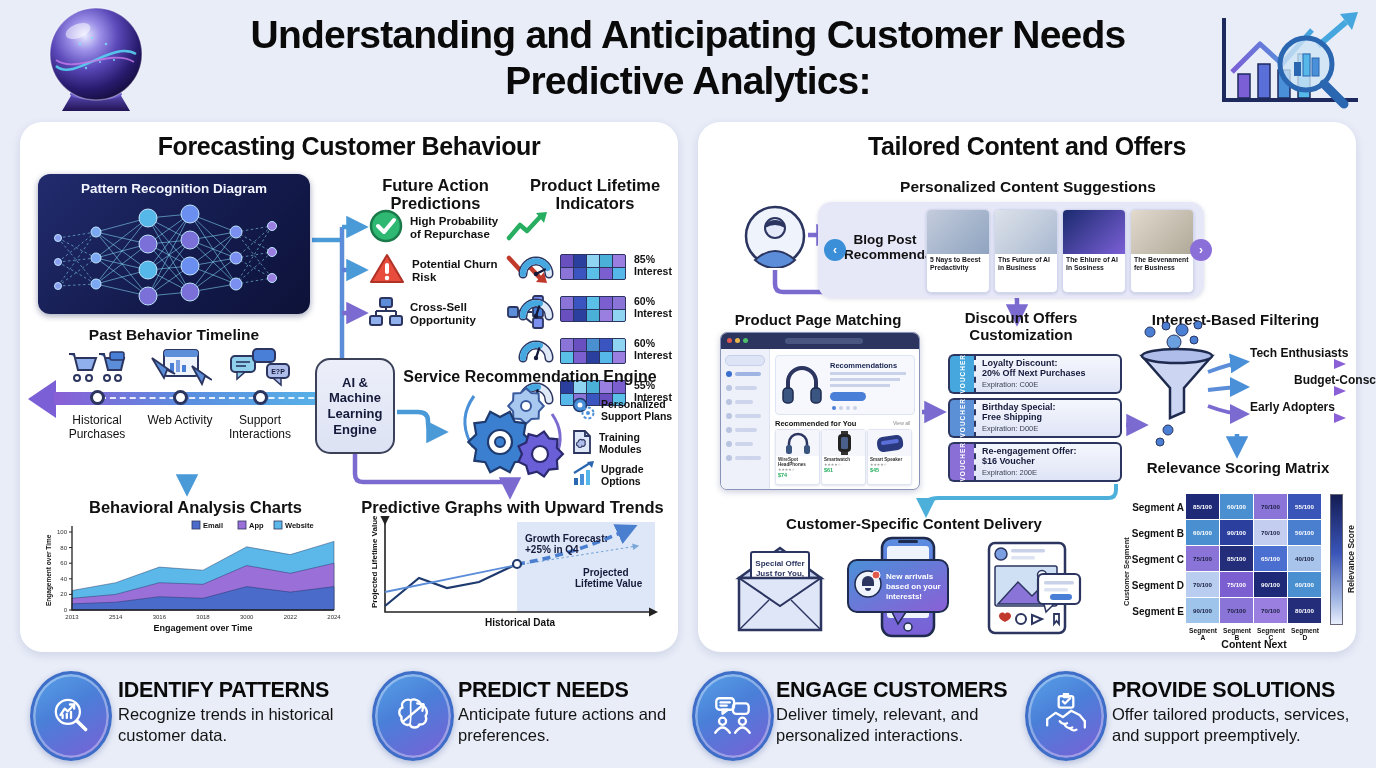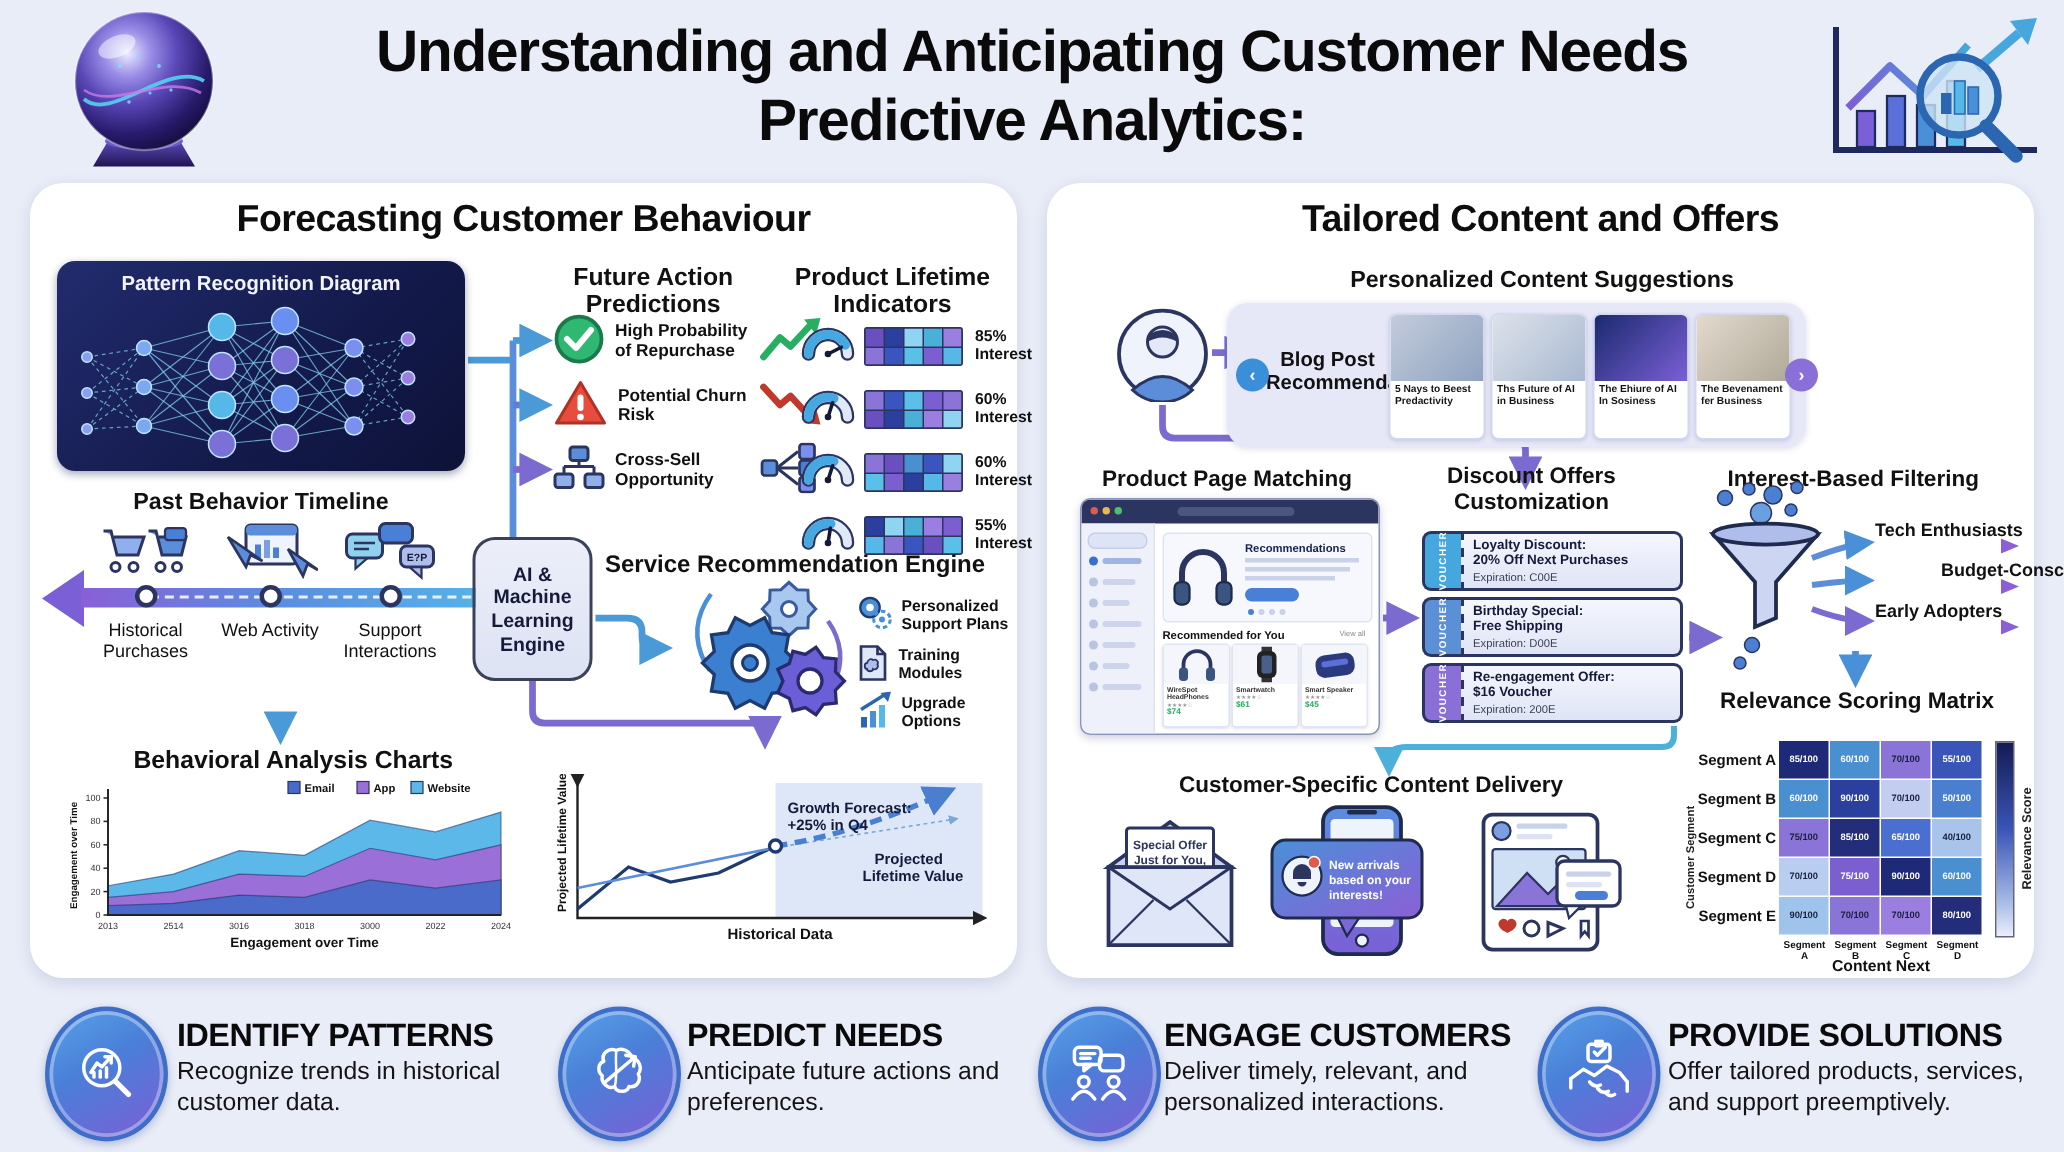--- a/index.html
+++ b/index.html
@@ -13,21 +13,21 @@
   .pattern-title{position:absolute;top:7px;left:0;right:0;text-align:center;color:#f2f5ff;font-size:13.5px;font-weight:800;}
   .tl-bar{position:absolute;left:34px;top:270px;width:290px;height:13px;background:linear-gradient(90deg,#8a5fd6,#5b8de0 45%,#56b8e8);}
   .tl-bar:after{content:"";position:absolute;left:46px;right:10px;top:5px;border-top:2px dashed rgba(255,255,255,.85);}
   .tl-head{position:absolute;left:8px;top:258px;width:0;height:0;border-top:19px solid transparent;border-bottom:19px solid transparent;border-right:28px solid #7b5fd6;}
   .tl-node{position:absolute;top:268px;width:15px;height:15px;background:#fff;border:3px solid #2b3560;border-radius:50%;box-sizing:border-box;z-index:2;}
   .tl-label{position:absolute;top:292px;width:92px;text-align:center;font-size:12px;font-weight:400;color:#111;line-height:1.15;}
   .tl-icon{position:absolute;top:226px;width:66px;height:40px;display:flex;align-items:flex-end;justify-content:center;}
   .ai-box{position:absolute;left:295px;top:236px;width:80px;height:96px;background:linear-gradient(180deg,#eceff9,#dde2f4);border:2.5px solid #3a4158;border-radius:15px;display:flex;align-items:center;justify-content:center;text-align:center;font-size:13px;font-weight:800;color:#15193a;line-height:1.2;z-index:3;padding:4px;box-sizing:border-box;}
   .fa-row{position:absolute;left:348px;width:180px;height:40px;display:flex;align-items:center;}
   .fa-label{width:96px;margin-left:6px;font-size:11.5px;font-weight:800;color:#111;line-height:1.15;}
-  .pi-row{position:absolute;left:514px;width:160px;height:34px;display:flex;align-items:center;}
+  .pi-row{position:absolute;left:498px;width:160px;height:34px;display:flex;align-items:flex-start;margin-top:40px;}
   .pi-strip{display:grid;grid-template-columns:repeat(5,1fr);grid-template-rows:1fr 1fr;gap:1px;width:64px;height:24px;border:1.5px solid #2b3560;border-radius:2px;overflow:hidden;margin-left:5px;background:#2b3560;}
   .pi-pct{margin-left:8px;font-size:10.5px;font-weight:800;color:#111;line-height:1.1;}
   .se-row{position:absolute;left:550px;width:108px;height:30px;display:flex;align-items:center;}
   .se-label{margin-left:5px;font-size:10.5px;font-weight:800;color:#111;line-height:1.1;}
   .carousel{position:absolute;left:120px;top:80px;width:386px;height:96px;background:#e6e8f8;border-radius:14px;box-shadow:0 1px 4px rgba(60,70,130,.18);}
   .chev{position:absolute;width:22px;height:22px;border-radius:50%;color:#fff;display:flex;align-items:center;justify-content:center;font-weight:800;font-size:12px;z-index:3;cursor:pointer;}
   .blog-card{position:absolute;top:7px;width:62px;height:82px;background:#fff;border-radius:5px;border:1px solid #d2d8ee;overflow:hidden;box-shadow:0 1px 3px rgba(60,70,130,.2);}
   .blog-thumb{width:100%;height:44px;}
   .blog-cap{padding:2px 3px;font-size:6.8px;font-weight:800;color:#15151a;line-height:1.18;}
   .coupon{position:absolute;left:250px;width:174px;height:40px;display:flex;}
@@ -483,20 +483,21 @@
         <text x="161" y="115" font-size="9" font-weight="800" fill="#111" text-anchor="middle">Engagement over Time</text>
         <text transform="rotate(-90)" x="-90" y="9" font-size="6.5" font-weight="800" fill="#111">Engagement over Time</text>
         <rect x="150" y="5" width="8" height="8" fill="#4a6bc9" stroke="#2b3560" stroke-width="0.8"></rect>
         <text x="161" y="12" font-size="7.5" font-weight="800" fill="#111">Email</text>
         <rect x="196" y="5" width="8" height="8" fill="#9b6fd8" stroke="#2b3560" stroke-width="0.8"></rect>
         <text x="207" y="12" font-size="7.5" font-weight="800" fill="#111">App</text>
         <rect x="232" y="5" width="8" height="8" fill="#5bb8e8" stroke="#2b3560" stroke-width="0.8"></rect>
         <text x="243" y="12" font-size="7.5" font-weight="800" fill="#111">Website</text>
       </svg>
 
+    <div class="sec-title" style="left:340px;top:376px;width:305px;font-size:16.5px;">Predictive Graphs with Upward Trends</div>
     <svg class="abs" style="left:345px;top:394px;" width="302" height="128" viewBox="0 0 302 128">
       <defs>
         <marker id="pmn" markerWidth="6" markerHeight="6" refX="4" refY="3" orient="auto">
             <path d="M0,0 L6,3 L0,6 Z" fill="#4a7fd0"></path>
           </marker>
         <marker id="pmt" markerWidth="6" markerHeight="6" refX="4" refY="3" orient="auto">
             <path d="M0,0 L6,3 L0,6 Z" fill="#7ba8d8"></path>
           </marker>
         <marker id="pmk" markerWidth="6" markerHeight="6" refX="4" refY="3" orient="auto">
             <path d="M0,0 L6,3 L0,6 Z" fill="#222"></path>

